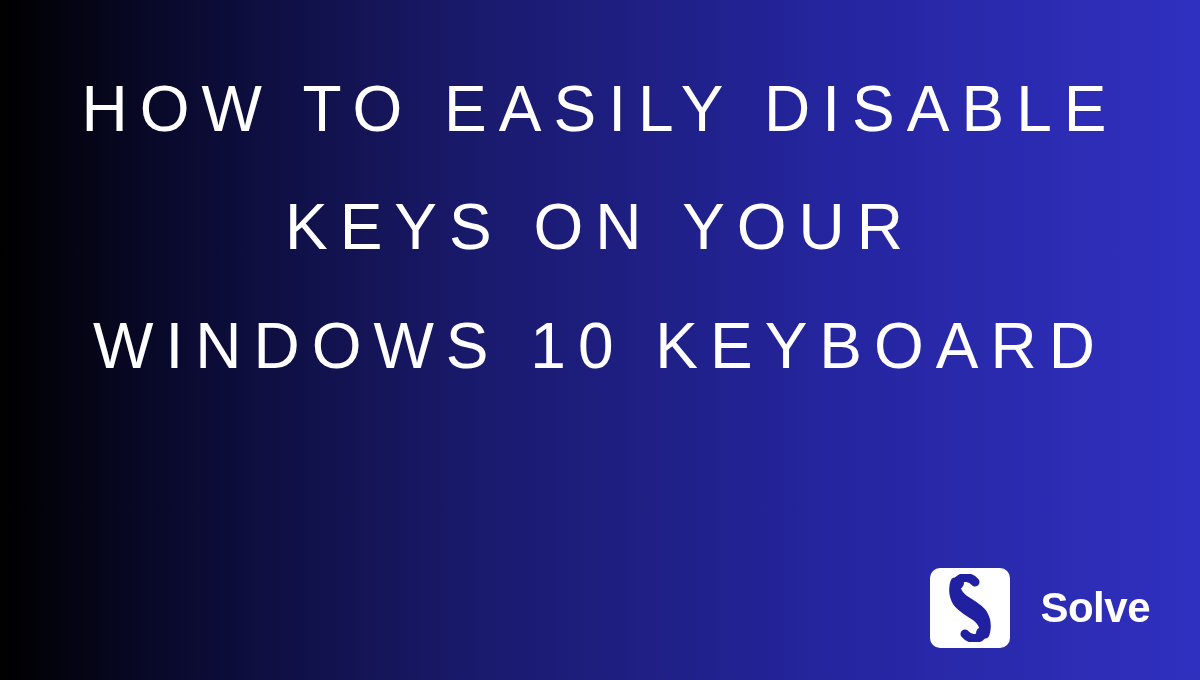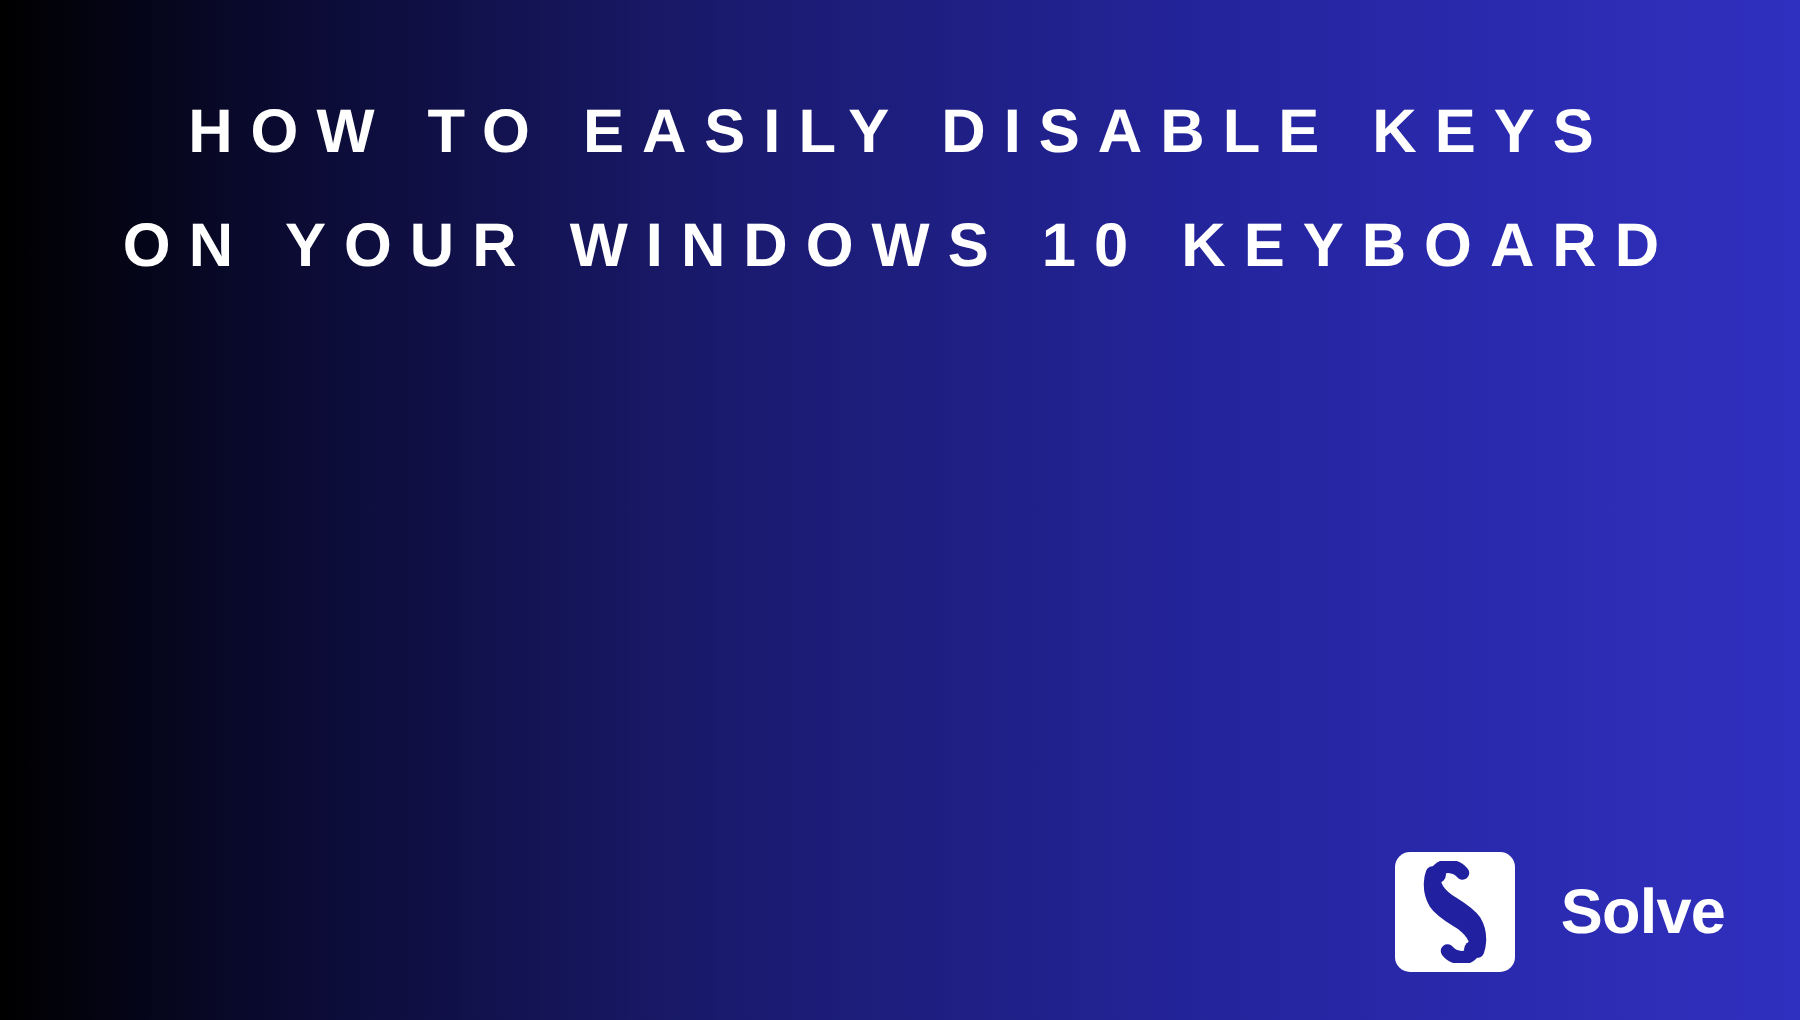--- a/index.html
+++ b/index.html
@@ -15,22 +15,22 @@
       font-family: Arial, Helvetica, sans-serif;
       overflow: hidden;
     }
     .title {
       position: absolute;
       top: 50px;
       left: 0;
       right: 0;
       text-align: center;
       color: #ffffff;
-      font-size: 41px;
-      font-weight: 700;
+      font-size: 64px;
+      font-weight: 400;
       letter-spacing: 12px;
       line-height: 1.85;
       padding: 0 80px;
     }
     .logo-container {
       position: absolute;
       bottom: 32px;
       right: 50px;
       display: flex;
       align-items: center;

